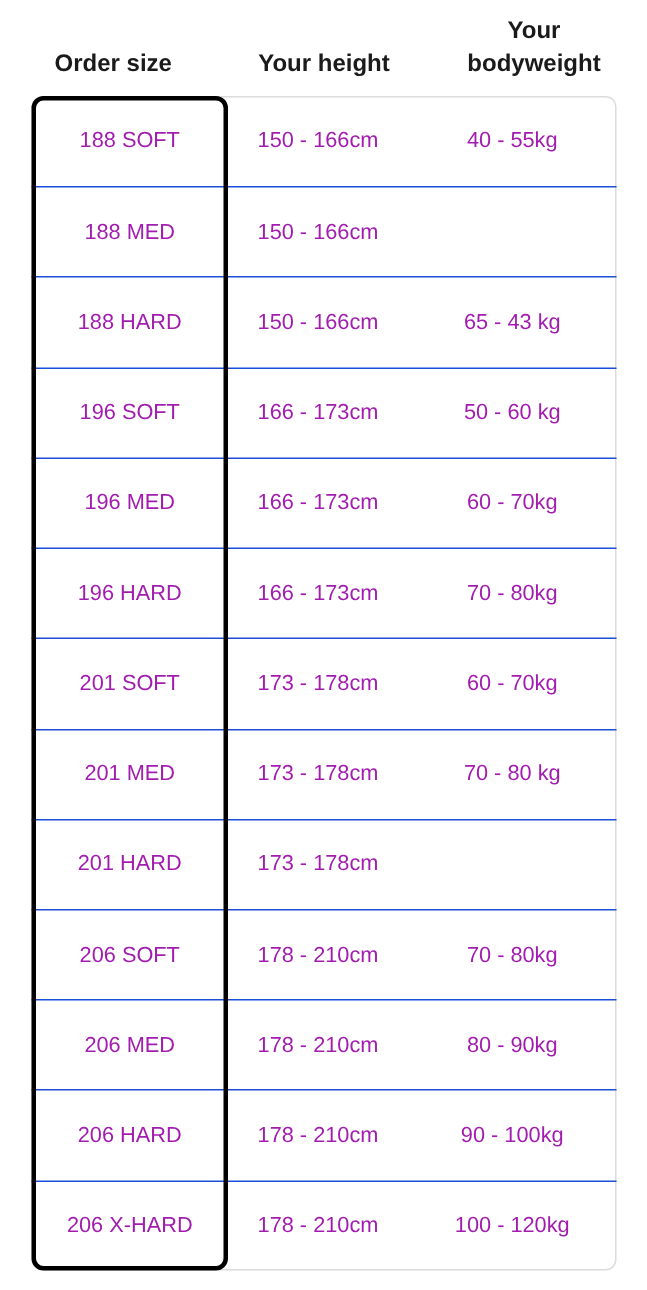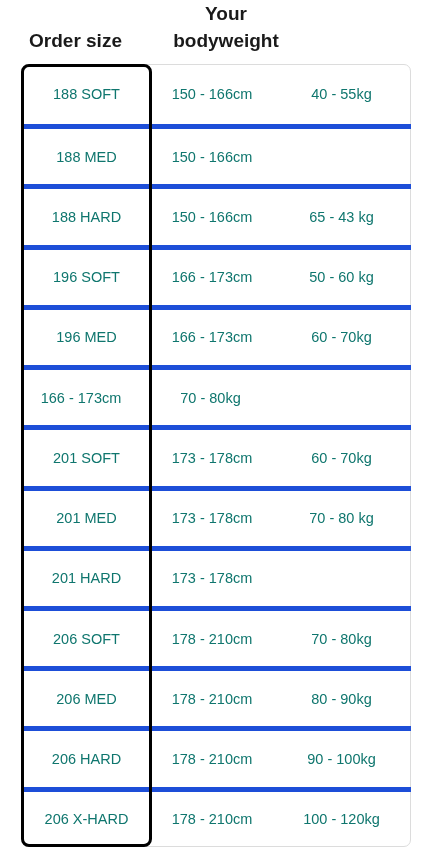--- a/index.html
+++ b/index.html
@@ -27,21 +27,21 @@
     align-items: flex-end;
     height: 64px;
     padding: 0;
     box-sizing: border-box;
   }
   .chart-header .hcell {
     display: flex;
     align-items: flex-end;
     justify-content: center;
     text-align: center;
-    font-size: 19px;
+    font-size: 16px;
     font-weight: bold;
     color: #1a1a1a;
     line-height: 1.42;
     padding-bottom: 9px;
     box-sizing: border-box;
   }
   .hcell.col1 { width: 151px; }
   .hcell.col2 { width: 130px; }
   .hcell.col3 { width: 150px; }
   .hcell.col3 .wrap { display: block; }
@@ -83,50 +83,53 @@
 
   .rows {
     position: relative;
     z-index: 2;
   }
 
   .row {
     display: flex;
     height: 60.23px;
     align-items: center;
-    border-top: 5px solid #1d4ed8;
+    border-top: 1px solid #1d4ed8;
     box-sizing: border-box;
   }
   .row:first-child {
     border-top: none;
   }
 
   .cell {
     display: flex;
     align-items: center;
     justify-content: center;
     text-align: left;
     font-size: 14.5px;
     font-weight: normal;
-    color: #0f766e;
+    color: #a21caf;
     box-sizing: border-box;
     height: 100%;
   }
   .cell.c1 { width: 131px; }
   .cell.c2 { width: 120px; }
   .cell.c3 { width: 139px; }
 </style>
 </head>
 <body>
 
 <div class="size-chart">
 
   <div class="chart-header">
     <div class="hcell col1">
       <span>Order size</span>
+    </div>
+    <div class="hcell col2">
+      <span>Your height</span>
     </div>
     <div class="hcell col3">
       <span>
         <span class="wrap">Your</span>
         <span class="wrap">bodyweight</span>
       </span>
     </div>
   </div>
 
   <div class="table-wrap">
@@ -152,20 +155,21 @@
           <div class="cell c1">196 SOFT</div>
           <div class="cell c2">166 - 173cm</div>
           <div class="cell c3">50 - 60 kg</div>
         </div>
         <div class="row">
           <div class="cell c1">196 MED</div>
           <div class="cell c2">166 - 173cm</div>
           <div class="cell c3">60 - 70kg</div>
         </div>
         <div class="row">
+          <div class="cell c1">196 HARD</div>
           <div class="cell c2">166 - 173cm</div>
           <div class="cell c3">70 - 80kg</div>
         </div>
         <div class="row">
           <div class="cell c1">201 SOFT</div>
           <div class="cell c2">173 - 178cm</div>
           <div class="cell c3">60 - 70kg</div>
         </div>
         <div class="row">
           <div class="cell c1">201 MED</div>

